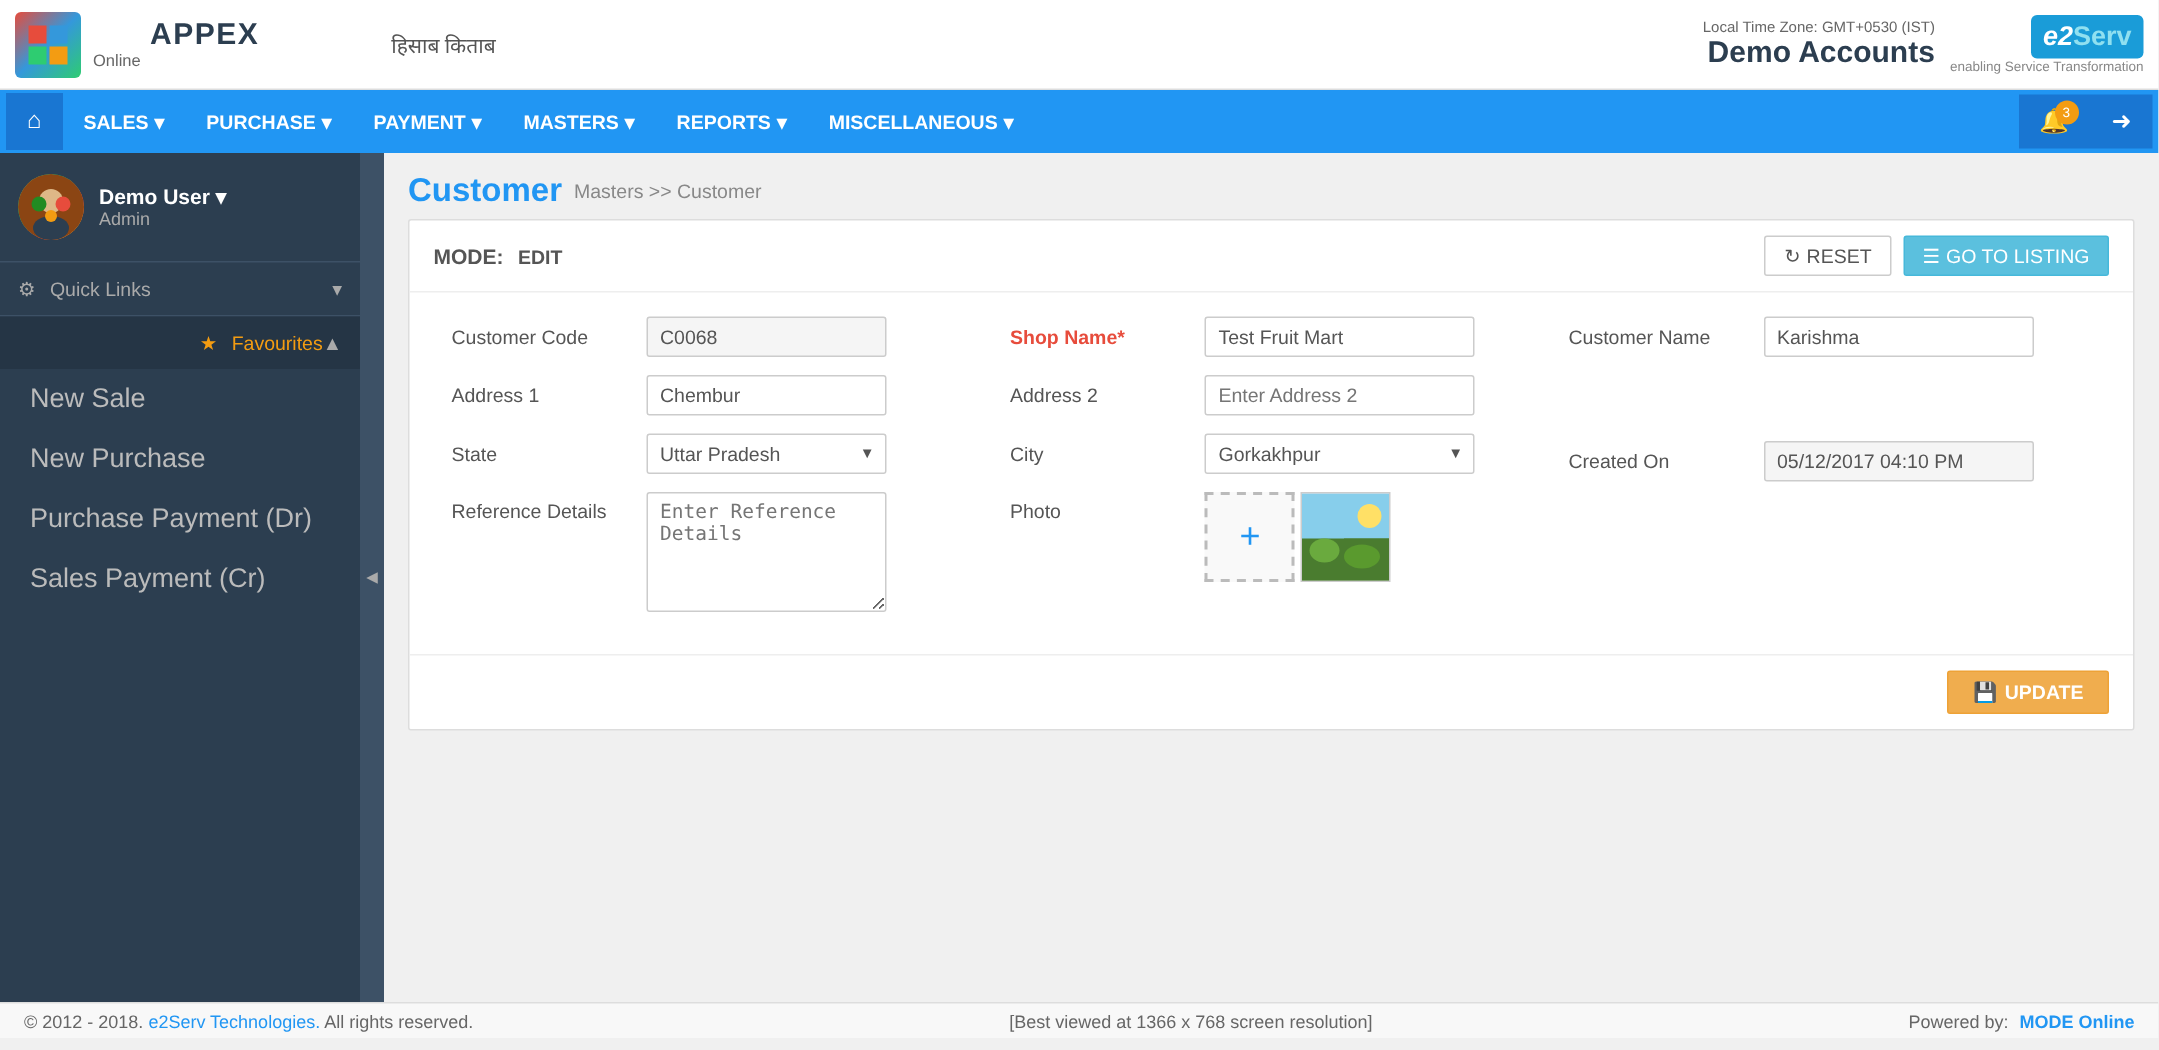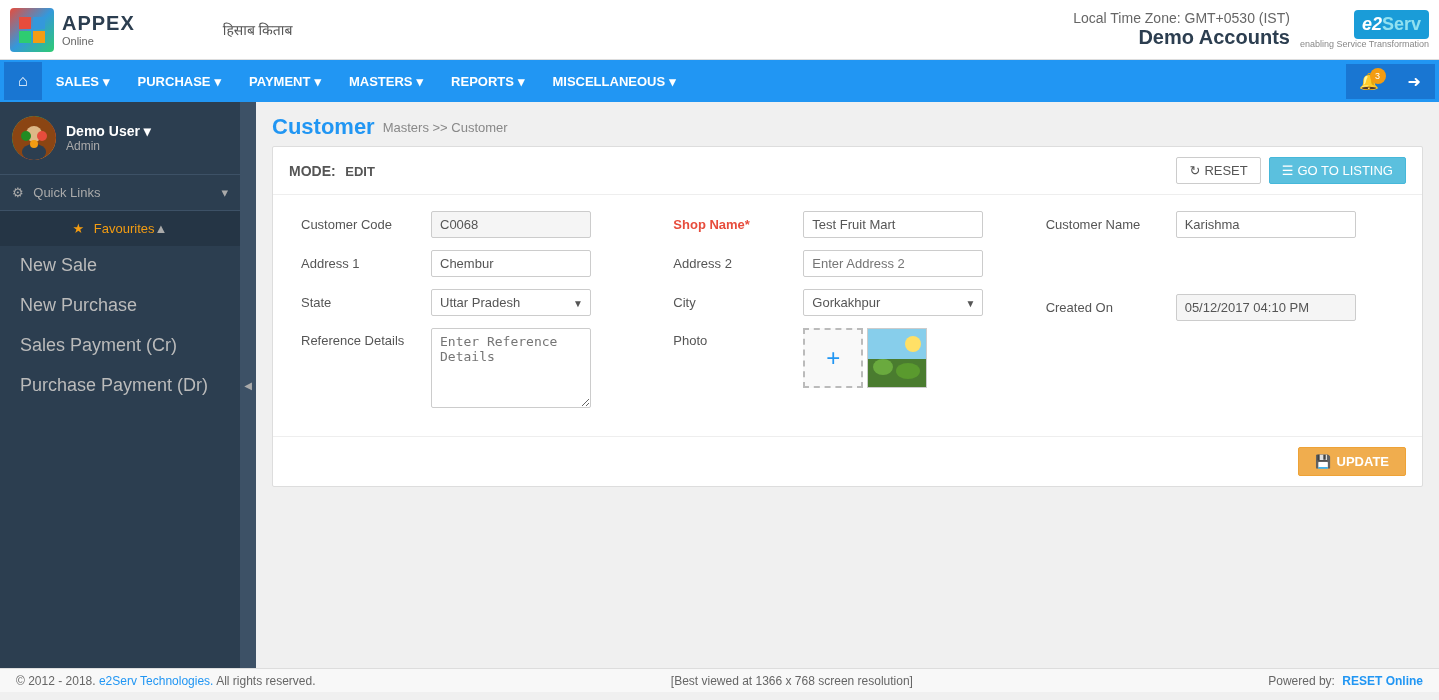--- a/index.html
+++ b/index.html
@@ -17,25 +17,25 @@
     }
     #logo-area { display: flex; align-items: center; gap: 8px; }
     #logo-cube {
       width: 44px; height: 44px;
       background: linear-gradient(135deg, #e74c3c, #3498db, #2ecc71);
       border-radius: 4px;
       display: flex; align-items: center; justify-content: center;
       font-size: 18px; color: white; font-weight: bold;
     }
     #logo-text { display: flex; flex-direction: column; }
-    #logo-appex { font-size: 20px; font-weight: bold; color: #2c3e50; letter-spacing: 1px; }
+    #logo-appex { font-size: 20px; font-weight: bold; color: #2c3e50; letter-spacing: 1px; margin-left: 38px; }
     #logo-online { font-size: 11px; color: #666; }
     #app-title { font-size: 14px; color: #555; font-family: serif; margin-left: 80px; }
     #top-right { display: flex; align-items: center; gap: 10px; }
-    #timezone { font-size: 14px; color: #666; text-align: left; }
+    #timezone { font-size: 10px; color: #666; text-align: left; }
     #demo-accounts { font-size: 20px; font-weight: bold; color: #2c3e50; }
     #e2serv-logo {
       background: #1a9cd8;
       color: white;
       padding: 4px 8px;
       border-radius: 4px;
       font-size: 16px;
       font-weight: bold;
     }
     #e2serv-sub { font-size: 9px; color: #888; text-align: right; }
@@ -127,22 +127,22 @@
       padding: 10px 12px;
       color: #aaa;
       font-size: 13px;
       border-bottom: 1px solid #3d5166;
       cursor: pointer;
     }
 
     #favourites-header {
       display: flex;
       align-items: center;
-      justify-content: center;
-      padding: 10px 28px;
+      justify-content: flex-end;
+      padding: 10px 12px;
       color: #f39c12;
       font-size: 13px;
       background: #253545;
     }
     .sidebar-link {
       padding: 9px 12px 9px 20px;
       color: #bbb;
       font-size: 18px;
       cursor: pointer;
       border-bottom: 1px solid #2c3e50;
@@ -403,22 +403,22 @@
     </div>
     <div id="favourites-header">
       <span>
         <span style="color:#f39c12;margin-right:6px;">★</span>
         <span>Favourites</span>
       </span>
       <span style="color:#aaa;">▲</span>
     </div>
     <div class="sidebar-link">New Sale</div>
     <div class="sidebar-link">New Purchase</div>
+    <div class="sidebar-link">Purchase Payment (Dr)</div>
     <div class="sidebar-link">Sales Payment (Cr)</div>
-    <div class="sidebar-link">Purchase Payment (Dr)</div>
   </div>
 
   <div id="collapse-btn">◀</div>
 
   <div id="content">
     <div id="page-header">
       <span id="page-title">Customer</span>
       <span id="breadcrumb">Masters &gt;&gt; Customer</span>
     </div>
 
@@ -531,15 +531,15 @@
 
 <div id="footer">
   <div>
     <span>© 2012 - 2018.</span>
     <a href="#">e2Serv Technologies.</a>
     <span>All rights reserved.</span>
   </div>
   <div>[Best viewed at 1366 x 768 screen resolution]</div>
   <div>
     <span>Powered by:</span>
-    <span style="margin-left:4px;font-weight:bold;color:#2196F3;">RESET Online</span>
+    <span style="margin-left:4px;font-weight:bold;color:#2196F3;">MODE Online</span>
   </div>
 </div>
 
 </body></html>

